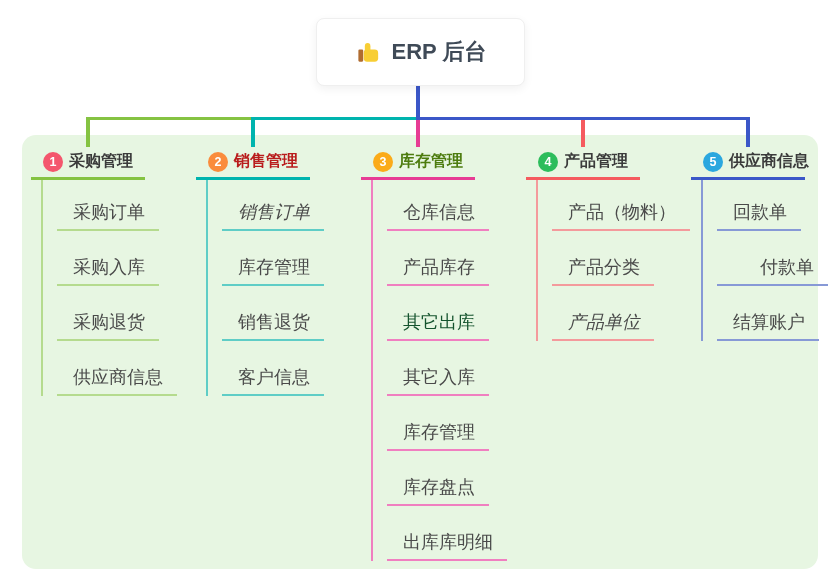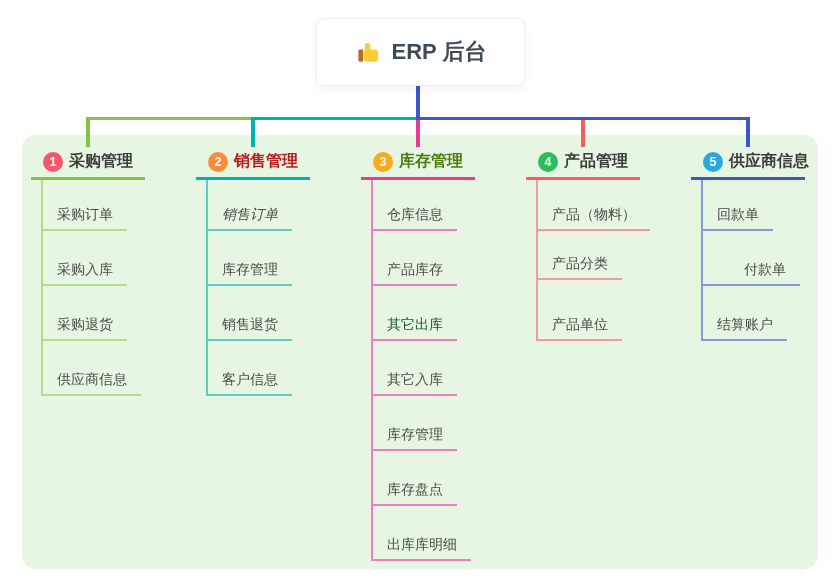--- a/index.html
+++ b/index.html
@@ -27,21 +27,21 @@
   .badge{
     width:20px;height:20px;border-radius:50%;flex:0 0 auto;
     display:flex;align-items:center;justify-content:center;
     color:#fff;font-size:12.5px;font-weight:bold;
   }
   .branch-label{font-size:16px;font-weight:700;white-space:nowrap;}
   .vline{position:absolute;width:2px;}
   .leaf{
     position:absolute;height:28px;box-sizing:border-box;
     display:flex;align-items:flex-end;white-space:nowrap;
-    padding:0 14px 5px 16px;font-size:14px;
+    padding:0 14px 5px 16px;font-size:18px;margin-left:16px;
   }
 </style>
 </head>
 <body>
 
 <div id="canvas">
 
   <div id="panel" style="background: rgb(231, 246, 226);"></div>
 
   <div id="connectors">
@@ -97,22 +97,22 @@
       <div class="leaf" style="left: 371px; top: 368px; border-bottom: 2px solid rgb(240, 127, 192); color: rgb(74, 74, 74);">其它入库</div>
       <div class="leaf" style="left: 371px; top: 423px; border-bottom: 2px solid rgb(240, 127, 192); color: rgb(74, 74, 74);">库存管理</div>
       <div class="leaf" style="left: 371px; top: 478px; border-bottom: 2px solid rgb(240, 127, 192); color: rgb(74, 74, 74);">库存盘点</div>
       <div class="leaf" style="left: 371px; top: 533px; border-bottom: 2px solid rgb(240, 127, 192); color: rgb(74, 74, 74);">出库库明细</div>
       <div class="branch-title" style="left: 526px; top: 146px; border-bottom-color: rgb(245, 91, 95);">
         <span class="badge" style="background: rgb(45, 189, 92);">4</span>
         <span class="branch-label" style="color: rgb(59, 59, 59);">产品管理</span>
       </div>
       <div class="vline" style="left: 536px; top: 180px; height: 161px; background: rgb(244, 154, 156);"></div>
       <div class="leaf" style="left: 536px; top: 203px; border-bottom: 2px solid rgb(244, 154, 156); color: rgb(74, 74, 74);">产品（物料）</div>
-      <div class="leaf" style="left: 536px; top: 252px; border-bottom: 2px solid rgb(244, 154, 156); color: rgb(74, 74, 74);">产品分类</div>
-      <div class="leaf" style="left: 536px; top: 313px; border-bottom: 2px solid rgb(244, 154, 156); color: rgb(74, 74, 74);">产品单位</div>
+      <div class="leaf" style="left: 536px; top: 258px; border-bottom: 2px solid rgb(244, 154, 156); color: rgb(74, 74, 74);">产品分类</div>
+      <div class="leaf" style="left: 536px; top: 313px; border-bottom: 2px solid rgb(244, 154, 156); color: rgb(74, 74, 74); font-style: italic;">产品单位</div>
       <div class="branch-title" style="left: 691px; top: 146px; border-bottom-color: rgb(59, 87, 200);">
         <span class="badge" style="background: rgb(42, 167, 223);">5</span>
         <span class="branch-label" style="color: rgb(59, 59, 59);">供应商信息</span>
       </div>
       <div class="vline" style="left: 701px; top: 180px; height: 161px; background: rgb(135, 153, 214);"></div>
       <div class="leaf" style="left: 701px; top: 203px; border-bottom: 2px solid rgb(135, 153, 214); color: rgb(74, 74, 74);">回款单</div>
       <div class="leaf" style="left: 701px; top: 258px; border-bottom: 2px solid rgb(135, 153, 214); color: rgb(74, 74, 74); padding-left: 43px;">付款单</div>
       <div class="leaf" style="left: 701px; top: 313px; border-bottom: 2px solid rgb(135, 153, 214); color: rgb(74, 74, 74);">结算账户</div>
     </div>
 

